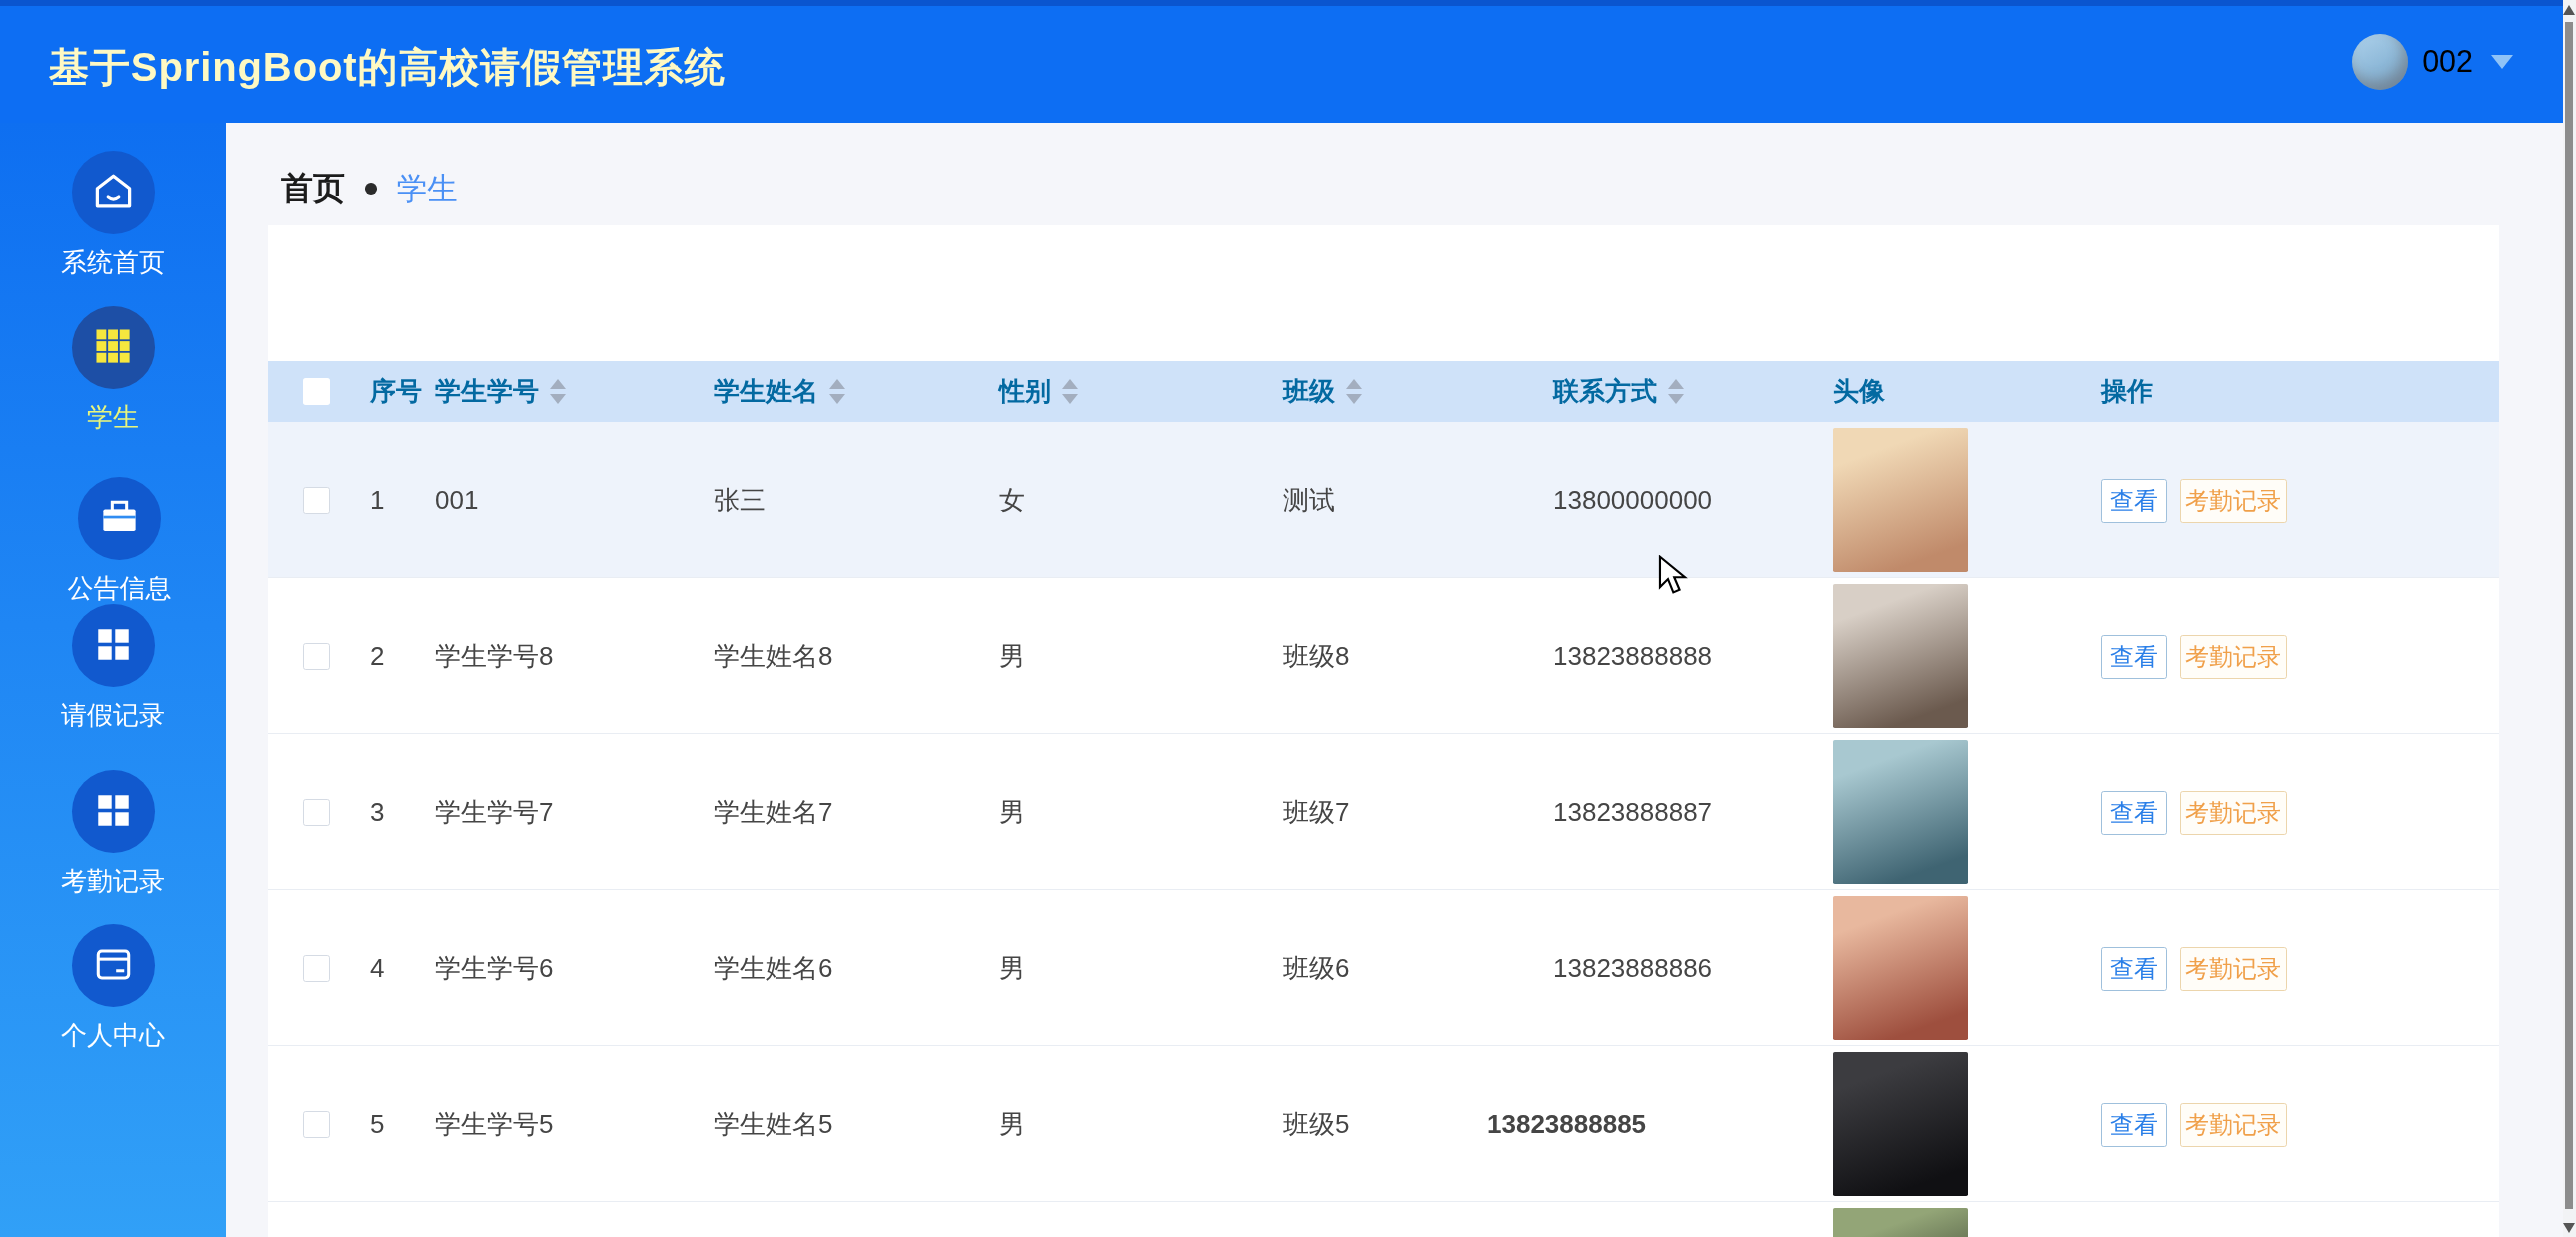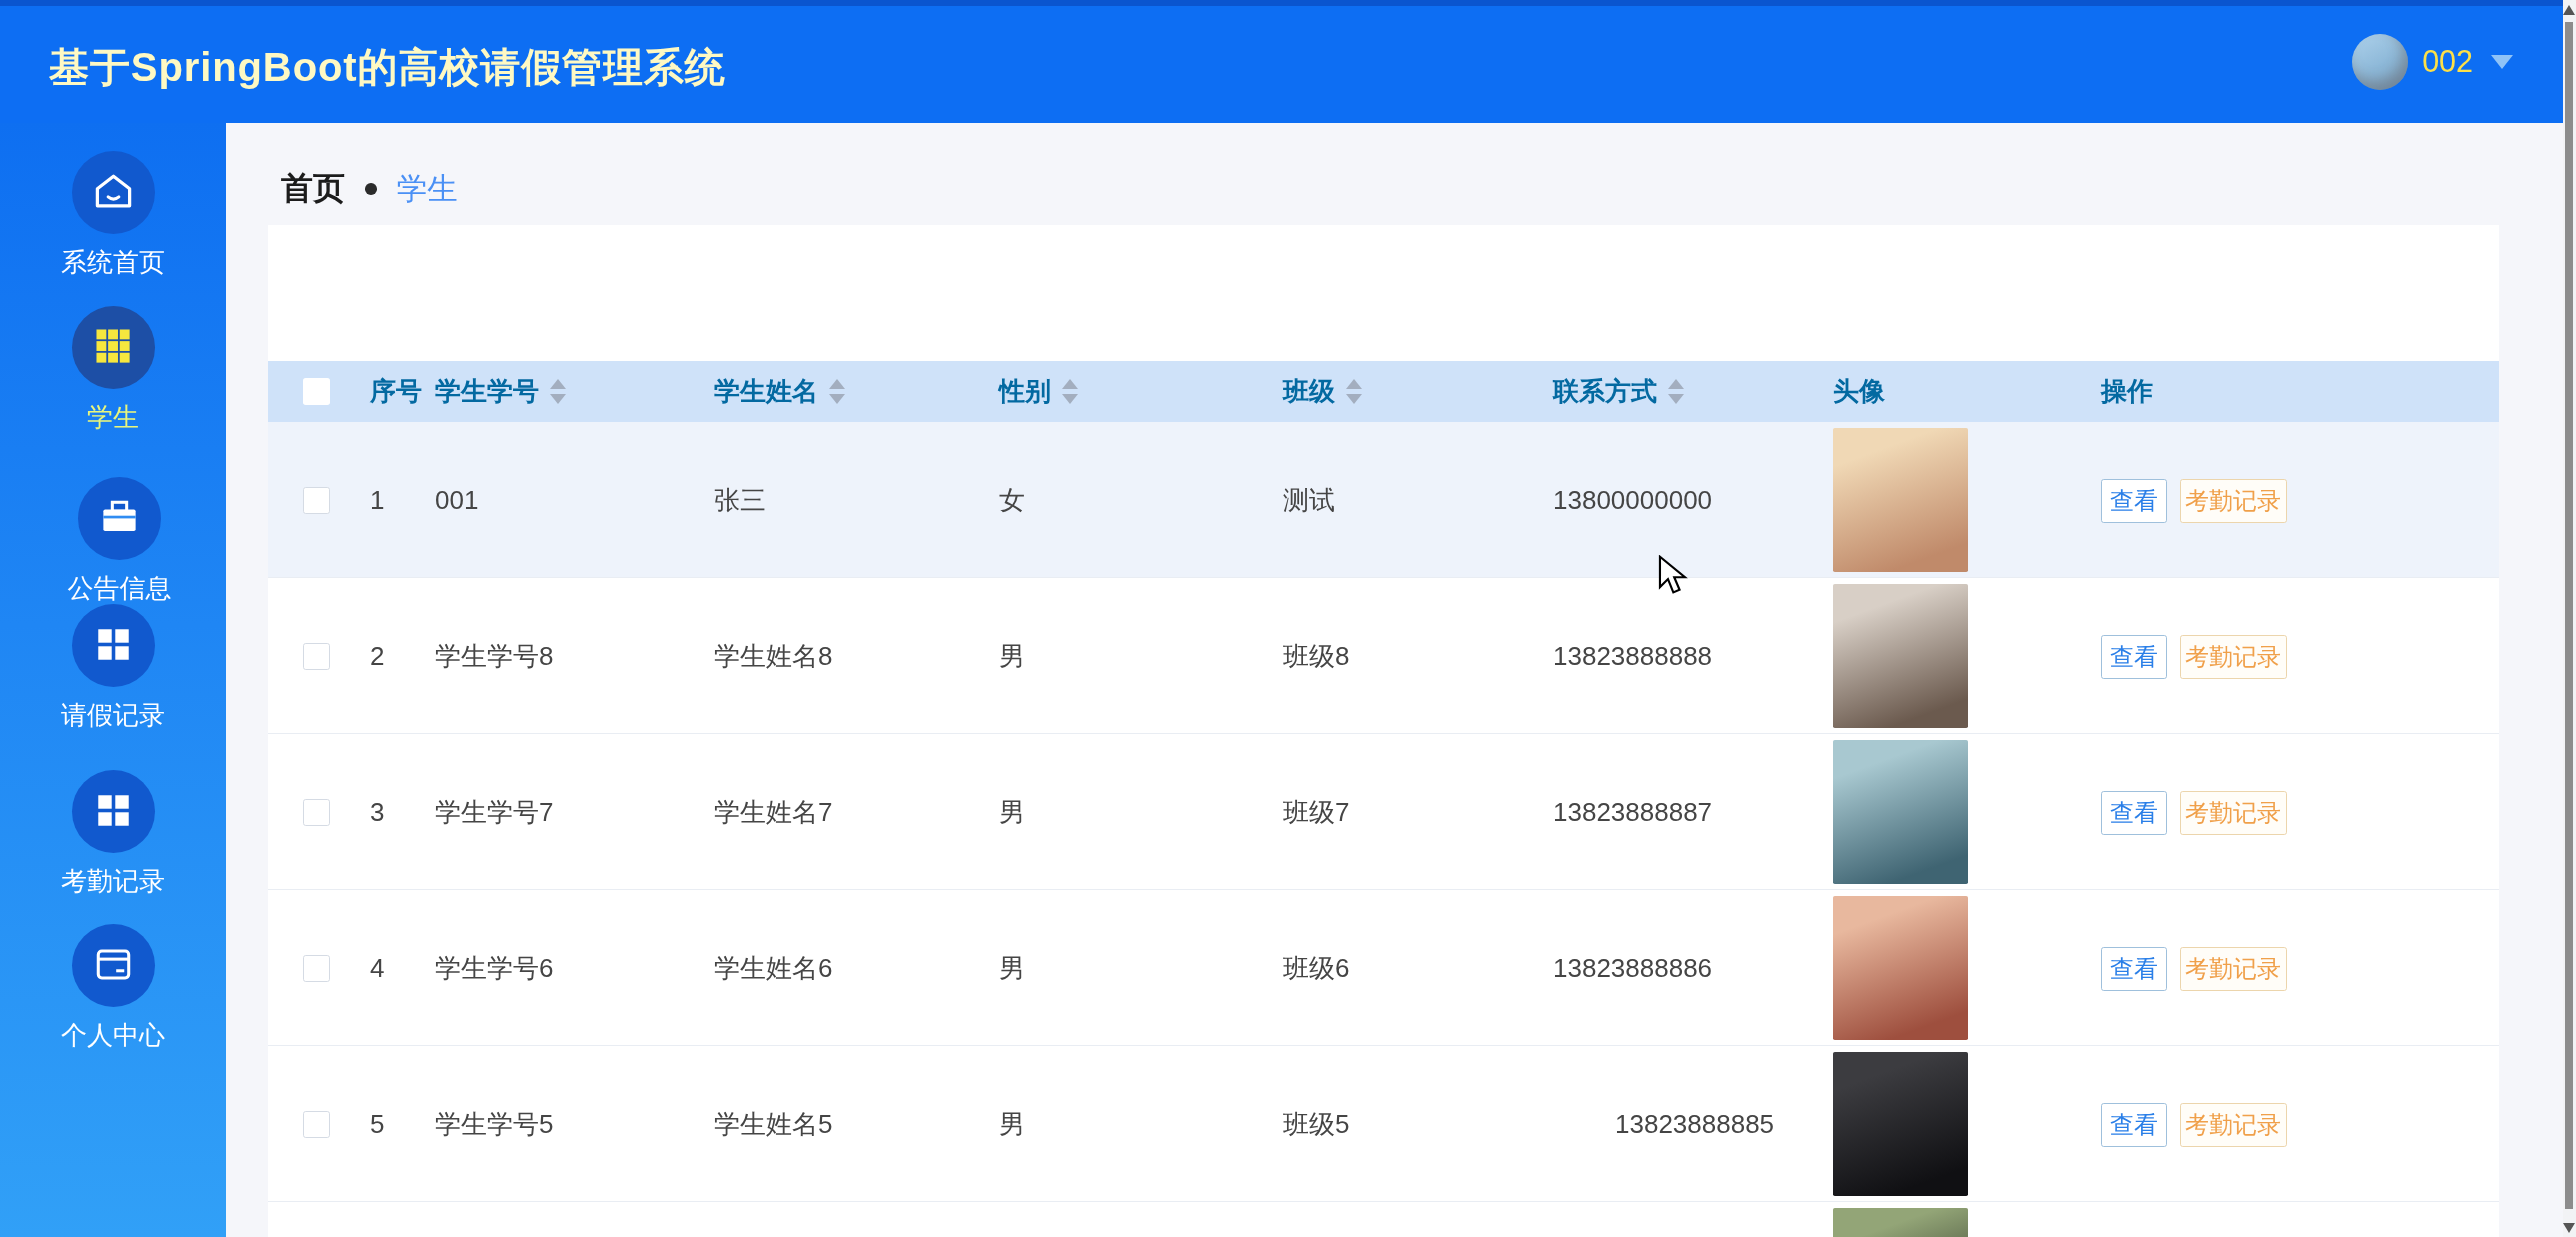--- a/index.html
+++ b/index.html
@@ -7,21 +7,21 @@
   body {
     font-family:"Liberation Sans","DejaVu Sans",sans-serif;
     position:relative; background:#f5f6fa; cursor:default;
   }
   
   .topbar { position:absolute; left:0; top:0; width:2576px; height:123px; background:#0d6ef3; z-index:5; }
   .topbar-edge { position:absolute; left:0; top:0; width:100%; height:6.3px; background:#0a55cf; }
   .app-title { position:absolute; left:49px; top:40px; color:#fef9c3; font-size:40px; font-weight:bold; letter-spacing:0.9px; }
   .user-block { position:absolute; right:63px; top:0; height:123px; display:flex; align-items:center; gap:14.4px; }
   .user-avatar { width:56px; height:56px; border-radius:50%; background:linear-gradient(150deg,#a8cde8 10%,#8db8d8 55%,#7ba6c9 100%); box-shadow:inset -5.4px -9px 12.6px rgba(90,70,60,.35); }
-  .user-name { color:#fde047; font-size:30.5px; }
+  .user-name { color:#000000; font-size:30.5px; }
   .user-caret { width:0; height:0; border-left:11.7px solid transparent; border-right:11.7px solid transparent; border-top:14.4px solid #8fc3f7; margin-left:3.6px; }
   
   .sidebar { position:absolute; left:0; top:123px; width:226px; height:1115px; background:linear-gradient(180deg,#0e6ff1 0%,#1f86f4 45%,#31a0f7 100%); z-index:4; }
   .side-item { position:absolute; left:0; width:226px; display:flex; flex-direction:column; align-items:center; }
   .side-circle { width:83px; height:83px; border-radius:50%; background:#1159ce; display:flex; align-items:center; justify-content:center; }
   .side-item.active .side-circle { background:#1d4fa6; }
   .side-label { margin-top:10.8px; color:#ffffff; font-size:26px; }
   .side-item.active .side-label { color:#e9f67c; }
   .side-notch { position:absolute; right:0; top:331px; width:29px; height:81px; z-index:6; }
   
@@ -270,21 +270,21 @@
         <button class="btn-att">考勤记录</button>
       </div>
     </div>
     <div class="row">
       <span class="checkbox" style="left: 35px;"></span>
       <span class="cell" style="left: 102px;">5</span>
       <span class="cell" style="left: 167px;">学生学号5</span>
       <span class="cell" style="left: 446px;">学生姓名5</span>
       <span class="cell" style="left: 731px;">男</span>
       <span class="cell" style="left: 1015px;">班级5</span>
-      <span class="cell" style="left: 1347px;">13823888885</span>
+      <span class="cell" style="left: 1219px; font-weight: bold;">13823888885</span>
       <div class="avatar" style="left: 1565px; background: linear-gradient(160deg, rgb(60, 60, 64) 20%, rgb(16, 16, 19) 85%);"></div>
       <div class="actions" style="left: 1833px;">
         <button class="btn-view">查看</button>
         <button class="btn-att">考勤记录</button>
       </div>
     </div>
     <div class="row">
       <div class="avatar" style="left: 1565px; background: linear-gradient(160deg, rgb(147, 165, 119) 20%, rgb(32, 38, 29) 85%);"></div>
     </div>
   </div>

